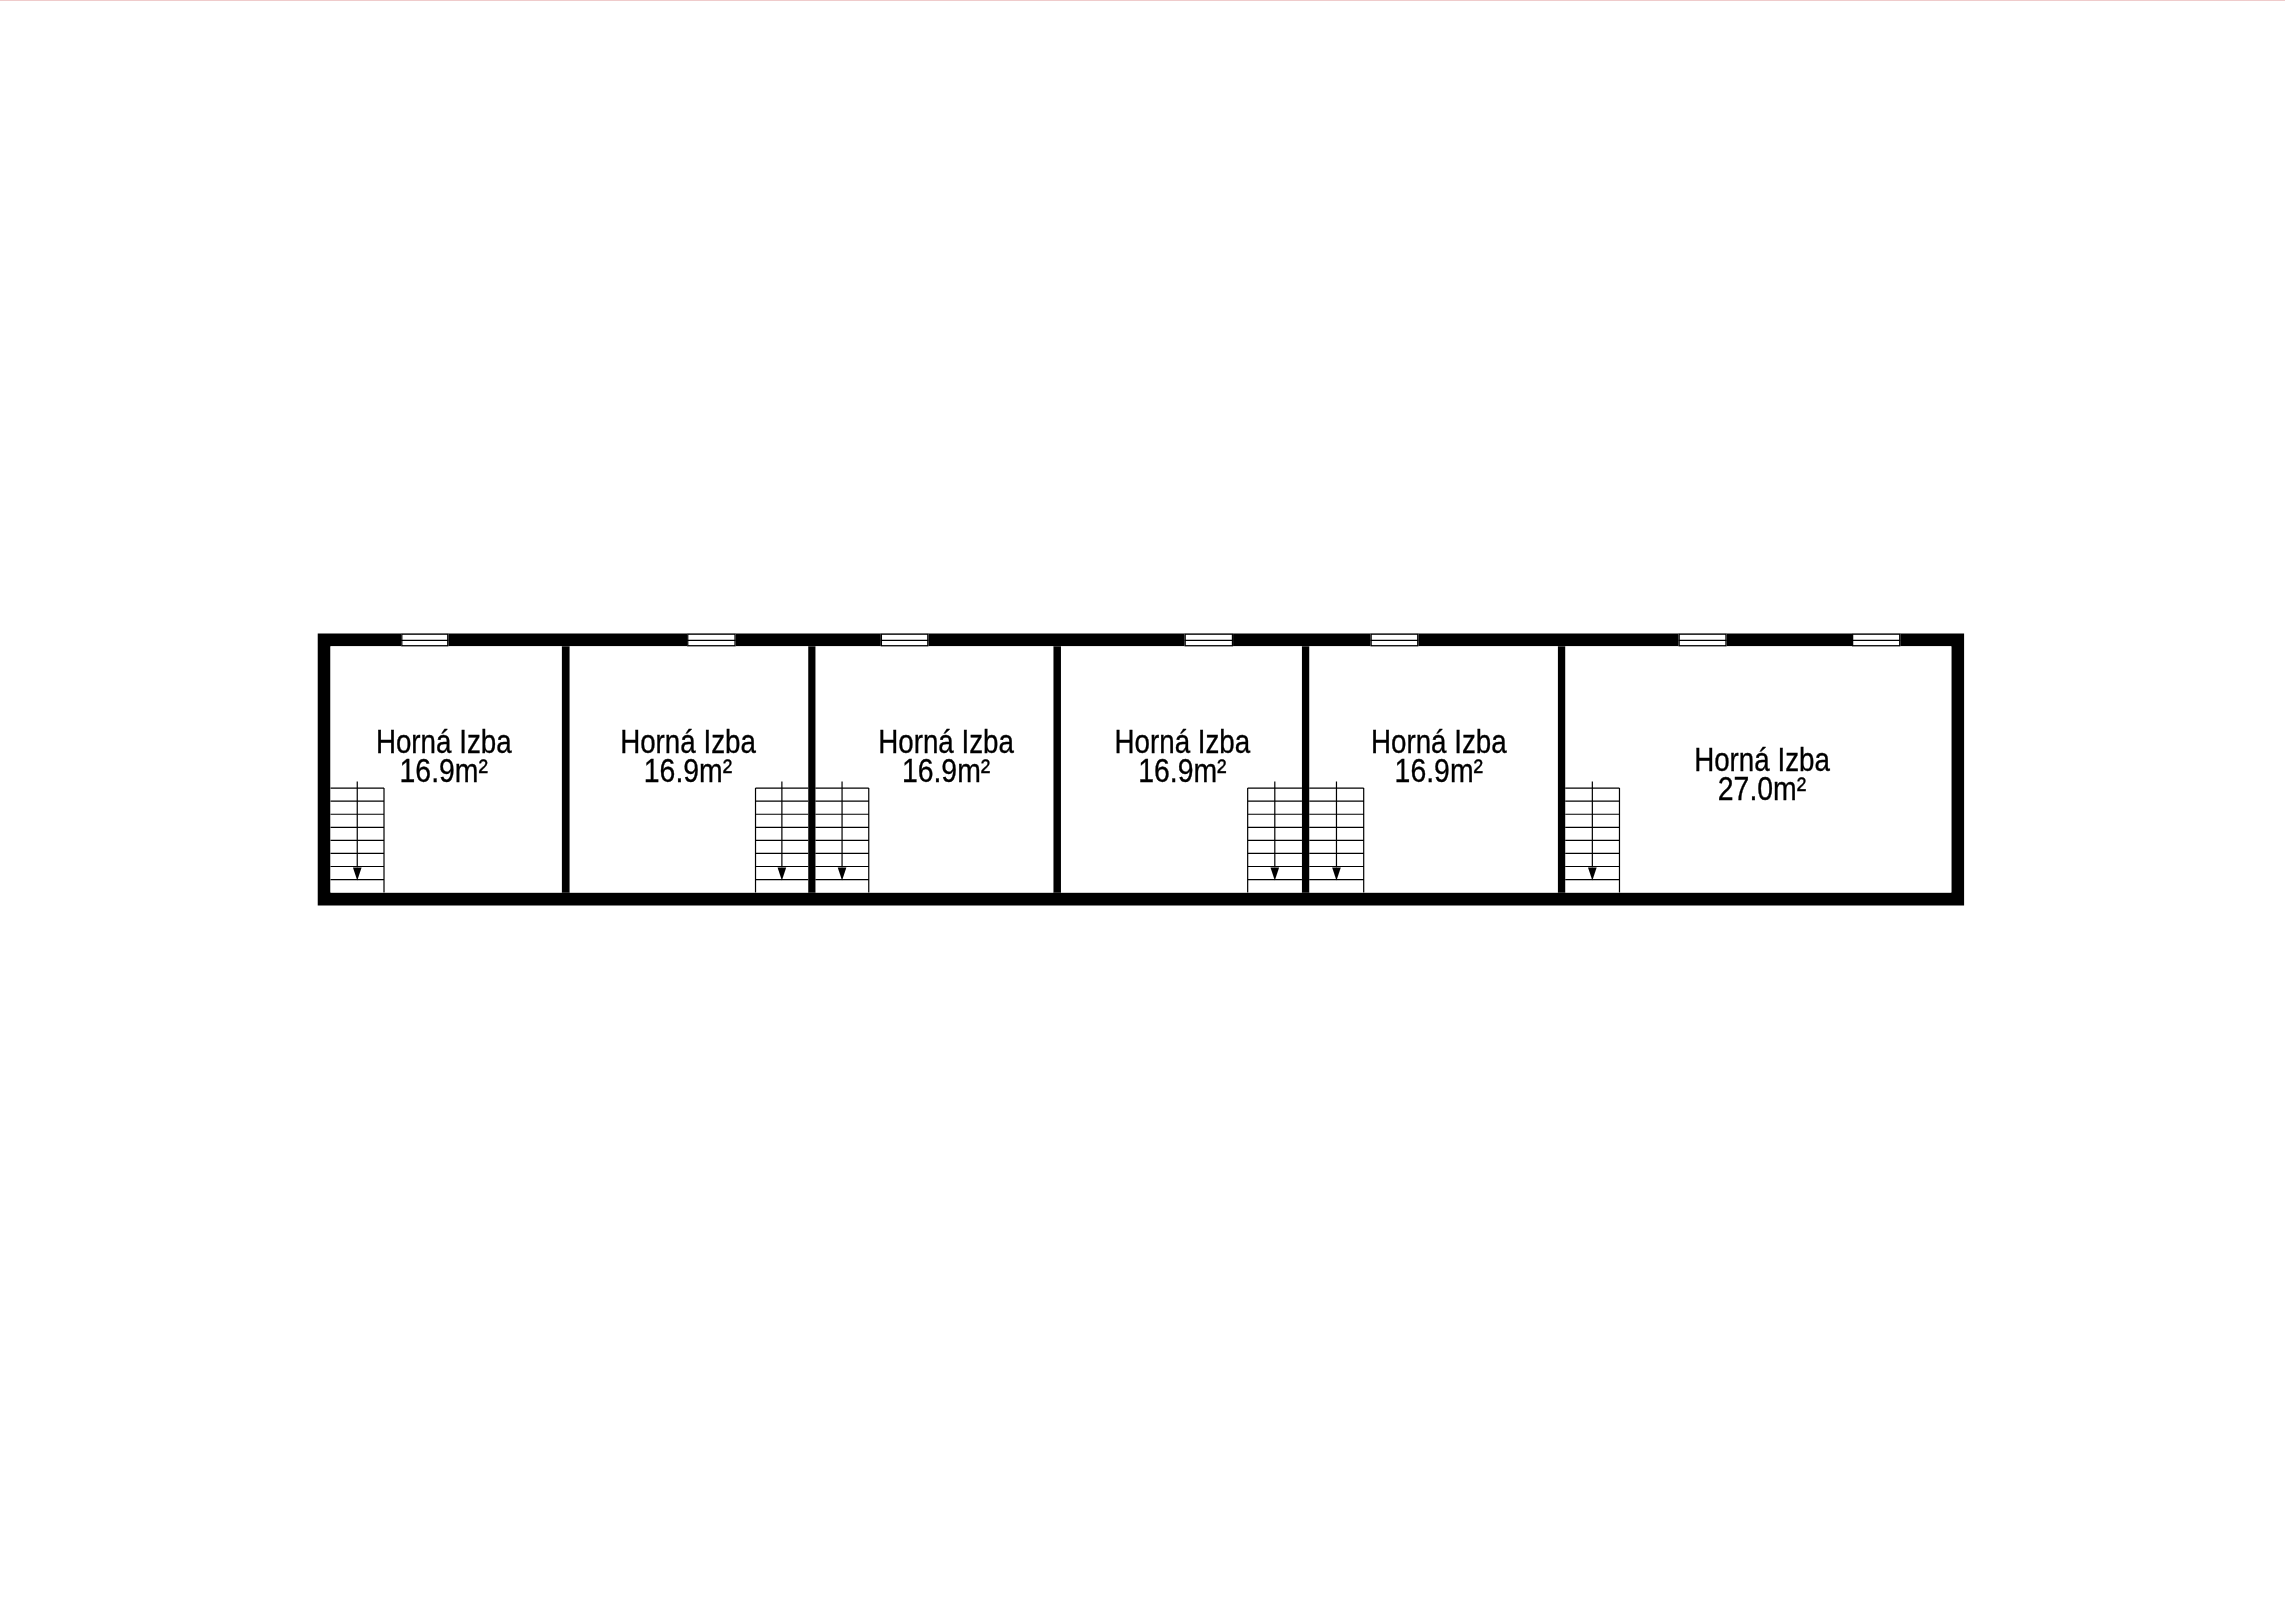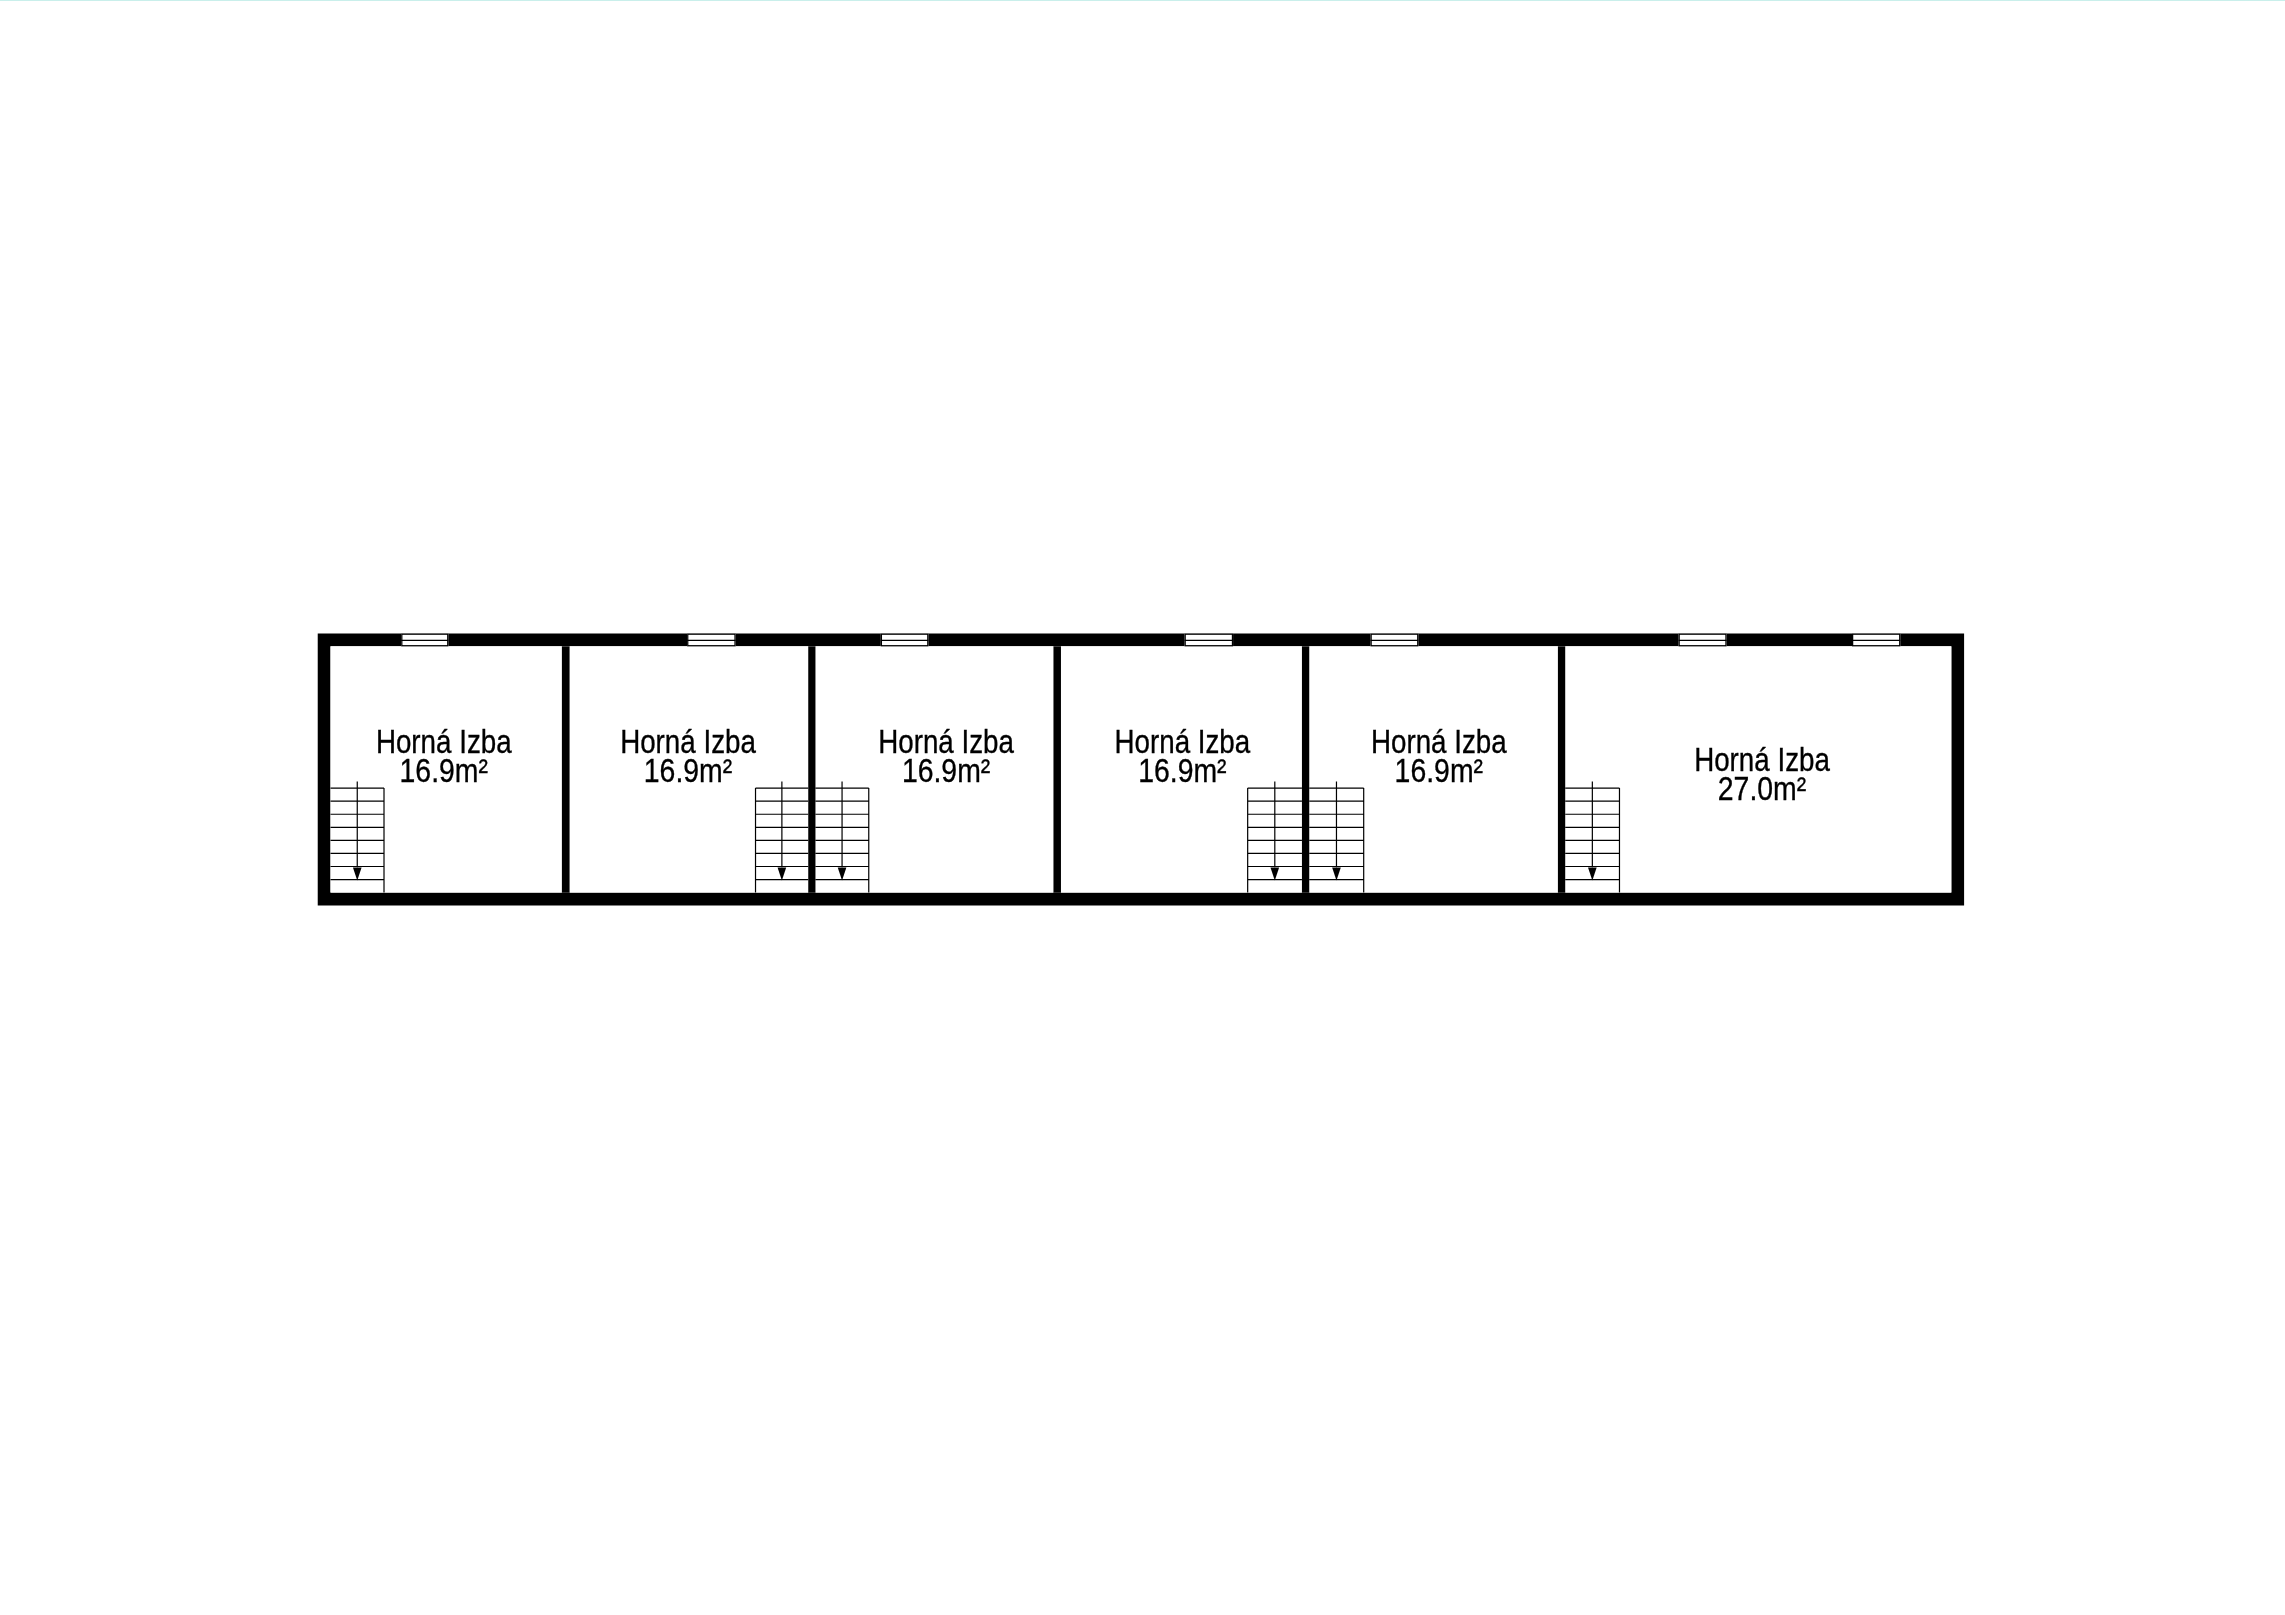--- a/index.html
+++ b/index.html
@@ -1,16 +1,16 @@
 <!DOCTYPE html>
 <html><head>
 <meta charset="utf-8">
 <style>
   html,body{margin:0;padding:0;background:#ffffff;}
-  .page{position:relative;width:2285px;height:1616px;background:#14b8a6;overflow:hidden;}
+  .page{position:relative;width:2285px;height:1616px;background:#b91c1c;overflow:hidden;}
   svg{position:absolute;left:0;top:0;will-change:transform;}
   text{font-family:"Liberation Sans",sans-serif;fill:#000;stroke:#000;stroke-width:0.35px;}
 </style>
 </head>
 <body>
 <div class="page">
 <svg width="2285" height="1616" viewBox="0 0 2379 1682">
 
   <rect x="0" y="0" width="2379" height="1682" fill="#ffffff"></rect>
 

